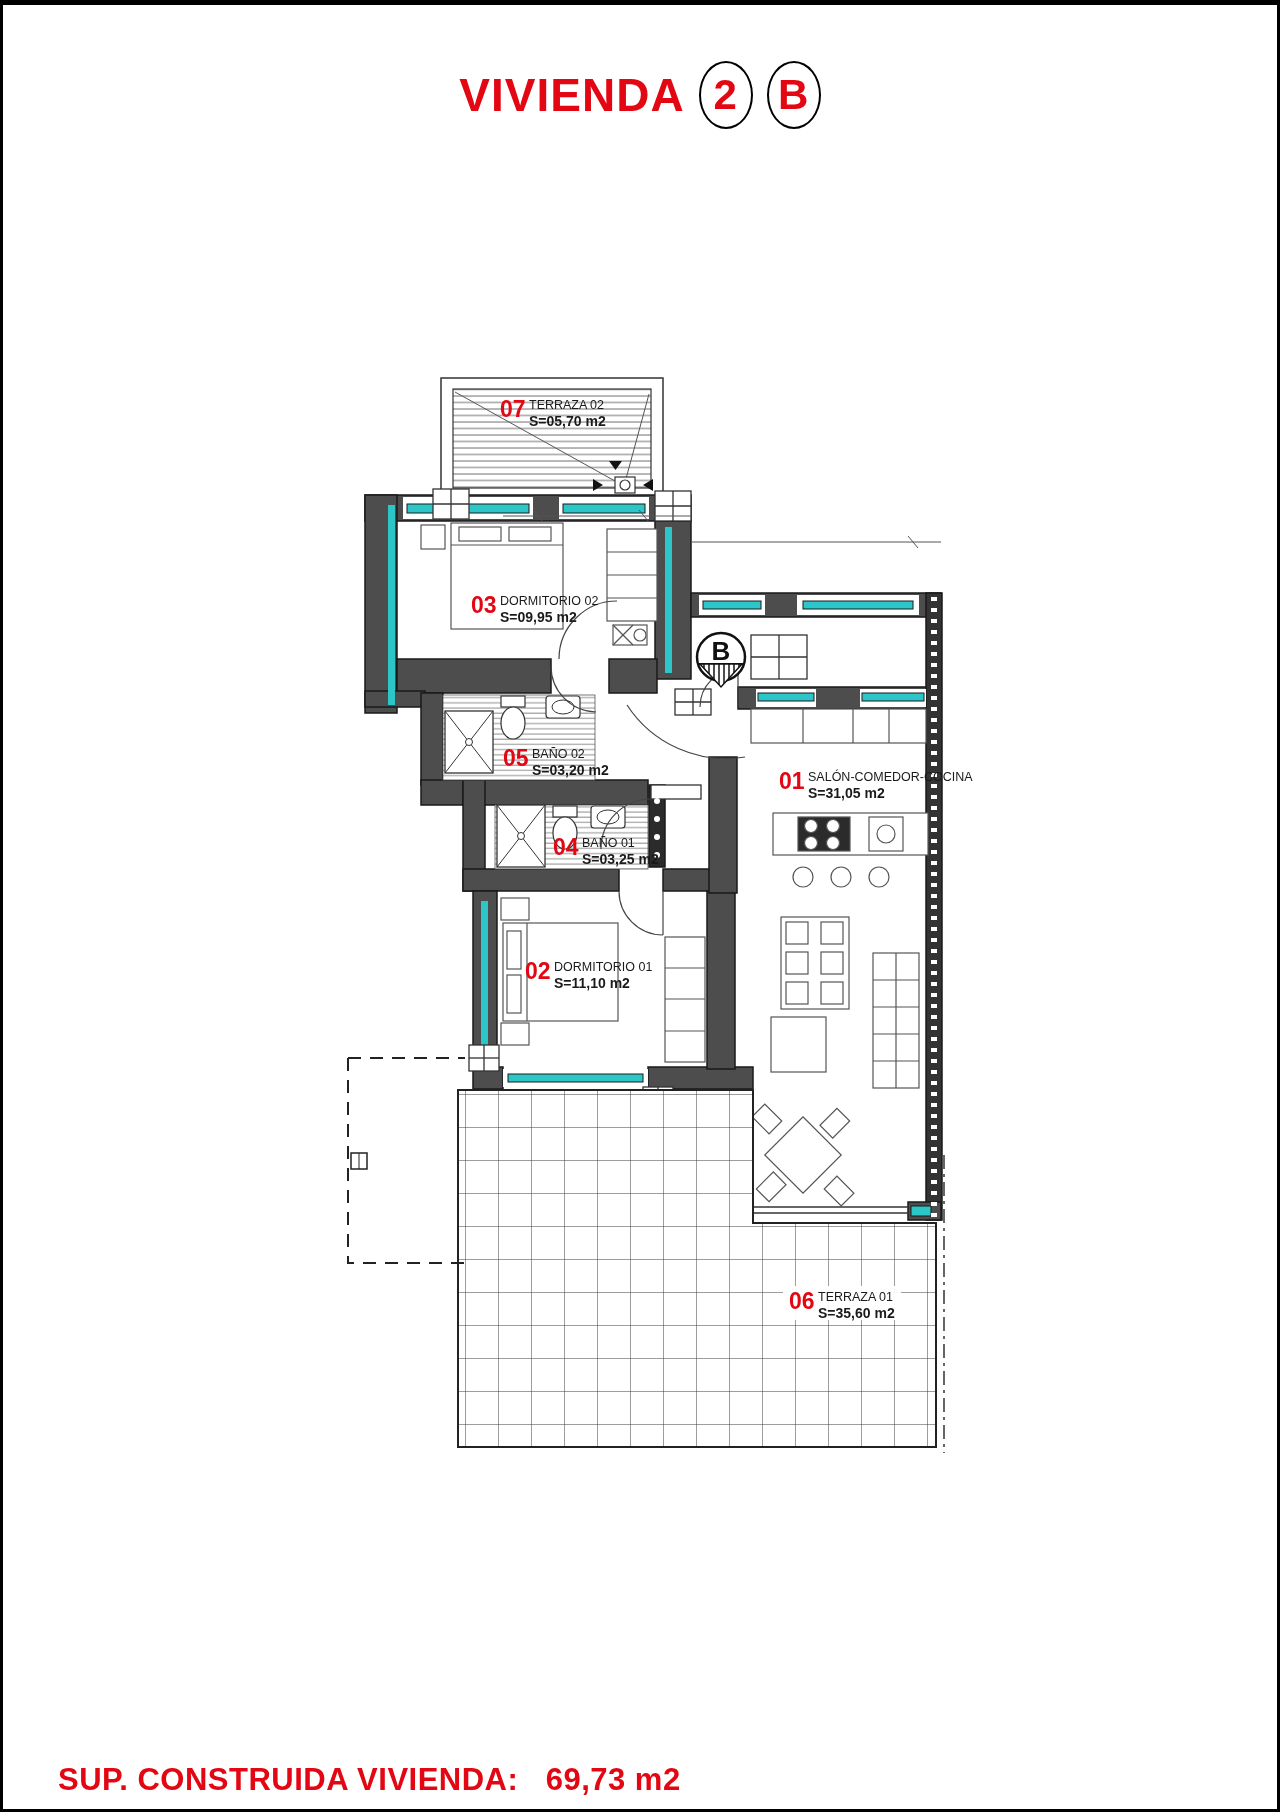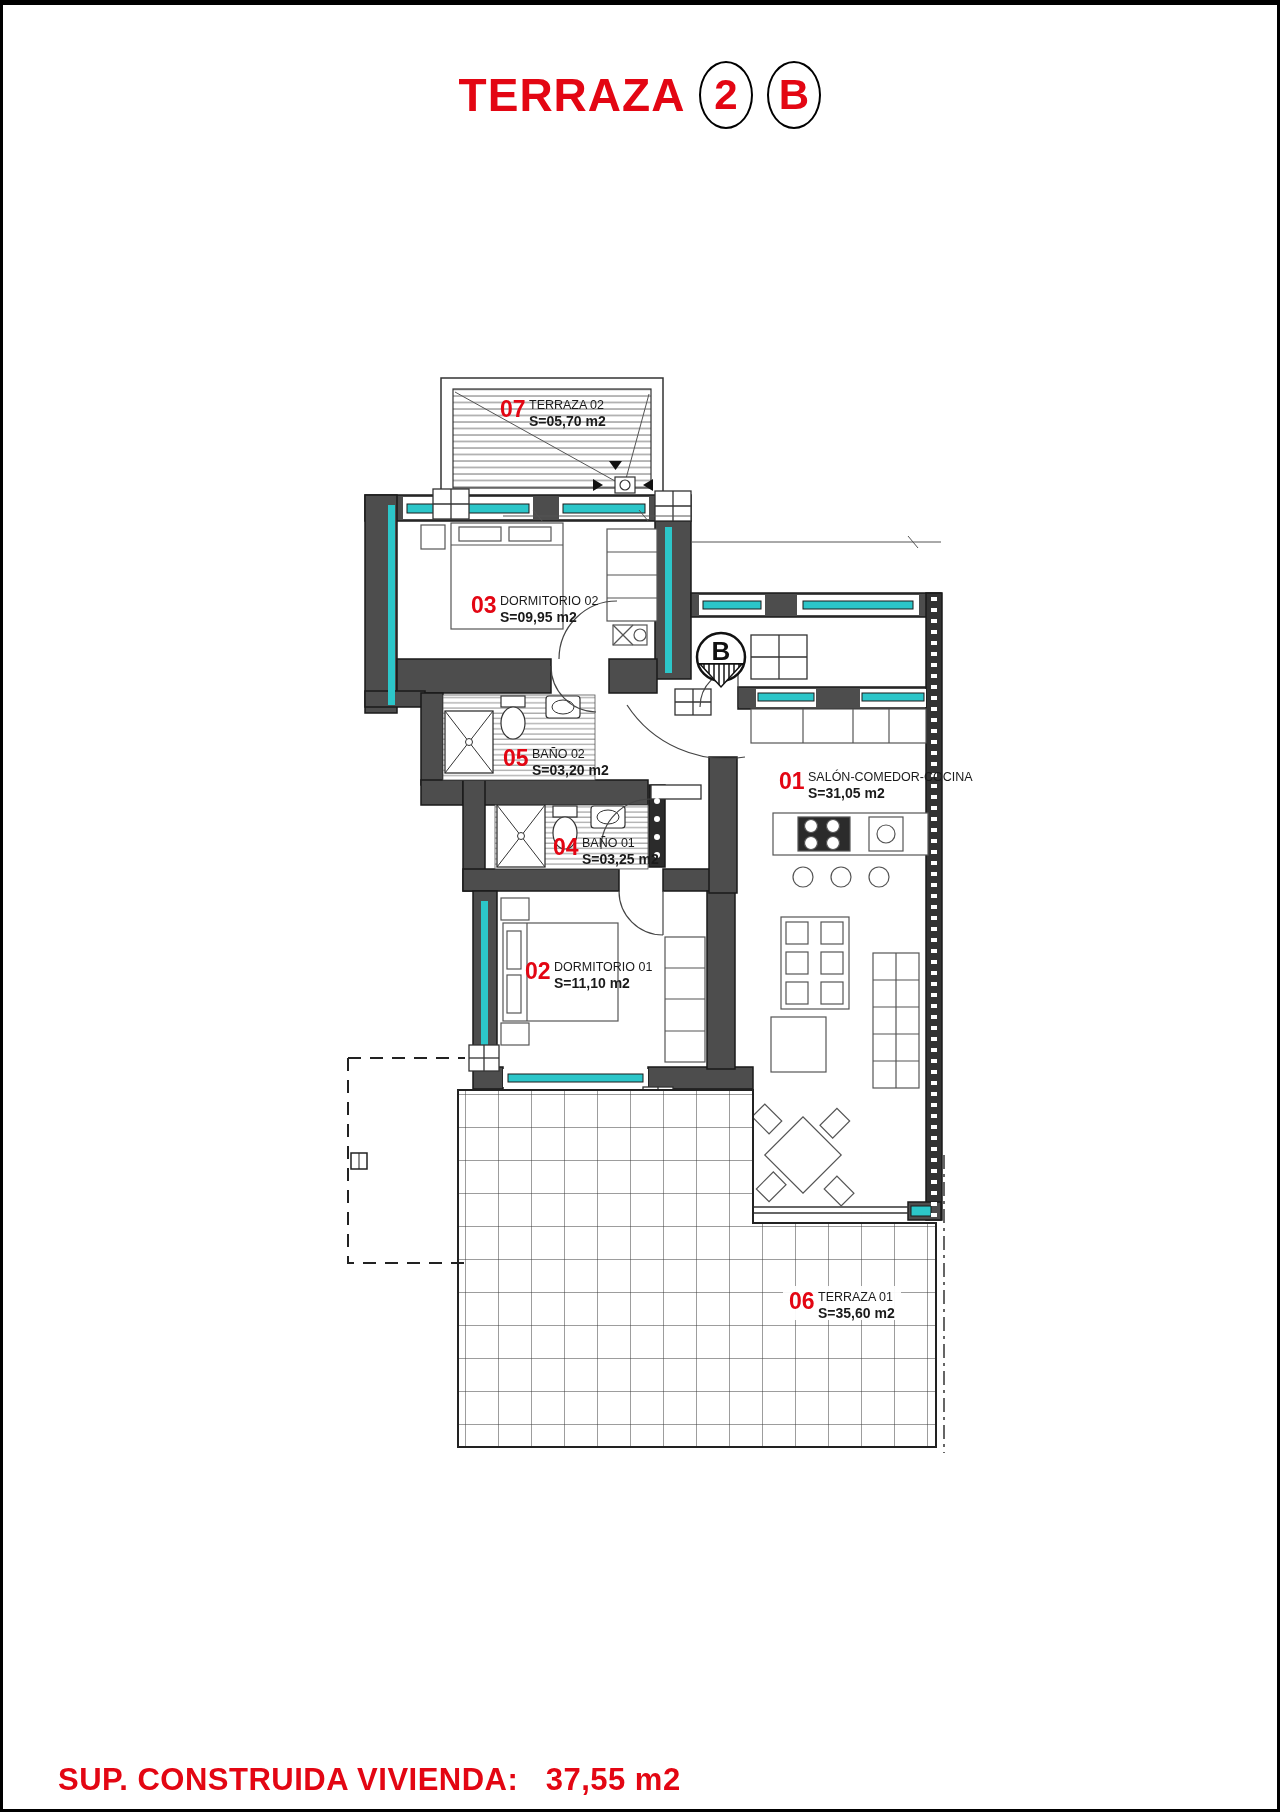--- a/index.html
+++ b/index.html
@@ -27,21 +27,21 @@
   .roomnum{fill:#e30613;font-size:23px;font-weight:bold;}
   .roomname{fill:#1a1a1a;font-size:12.5px;}
   .roomarea{fill:#1a1a1a;font-size:14px;font-weight:bold;}
 </style>
 </head>
 <body>
 
 <div id="page">
 
   <div class="title-row">
-    <span>TERRAZA</span>
+    <span>VIVIENDA</span>
     <span class="circ">2</span>
     <span class="circ">B</span>
   </div>
 
   <svg width="1280" height="1812" viewBox="0 0 1280 1812" style="position:absolute;left:0;top:0;">
     <defs>
       <pattern id="louvre" width="8" height="6.5" patternUnits="userSpaceOnUse">
         <rect width="8" height="6.5" fill="#ffffff"></rect>
         <line x1="0" y1="1" x2="8" y2="1" stroke="#9a9a9a" stroke-width="1.4"></line>
       </pattern>
@@ -375,17 +375,17 @@
       </g>
       <g>
         <text x="786" y="1304" class="roomnum">06</text>
         <text x="815" y="1296" class="roomname">TERRAZA 01</text>
         <text x="815" y="1313" class="roomarea">S=35,60 m2</text>
       </g>
     </g>
   </svg>
 
   <div class="footer">
-    <div>SUP. CONSTRUIDA VIVIENDA:   37,55 m2</div>
+    <div>SUP. CONSTRUIDA VIVIENDA:   69,73 m2</div>
     
   </div>
 
 </div>
 
 </body></html>

